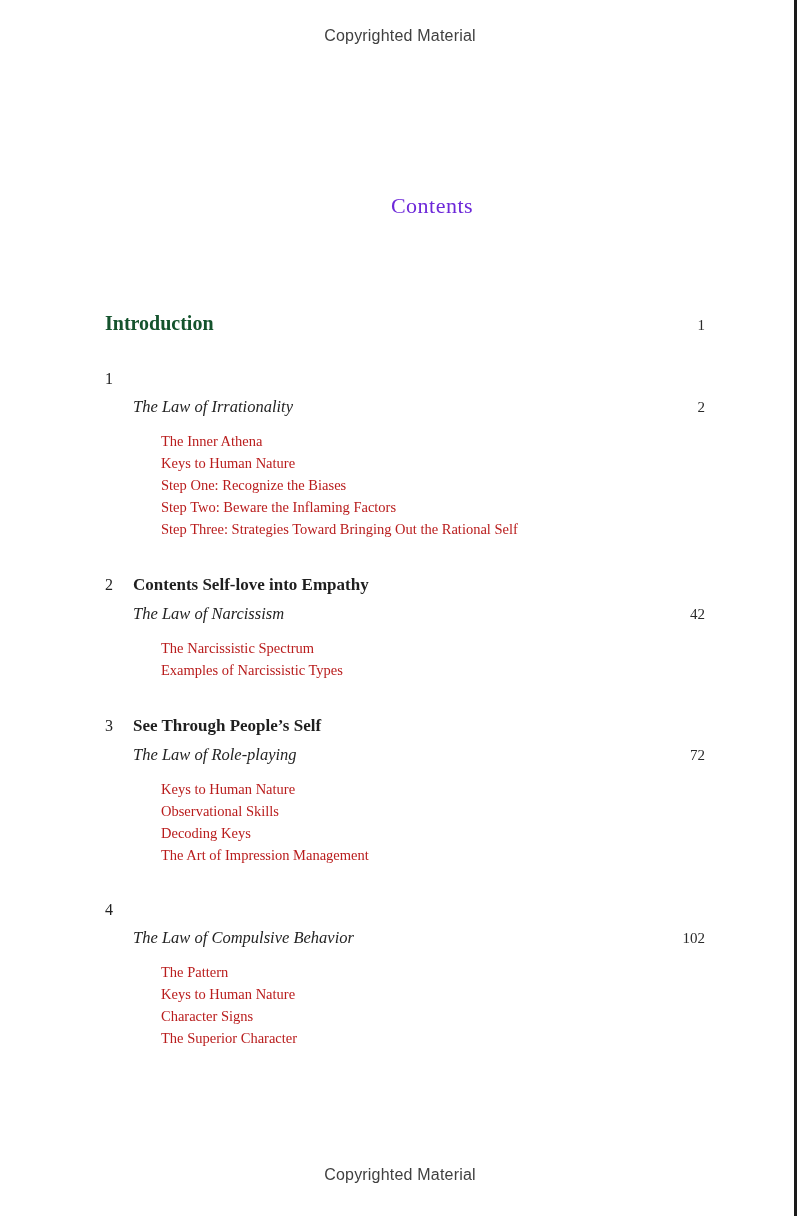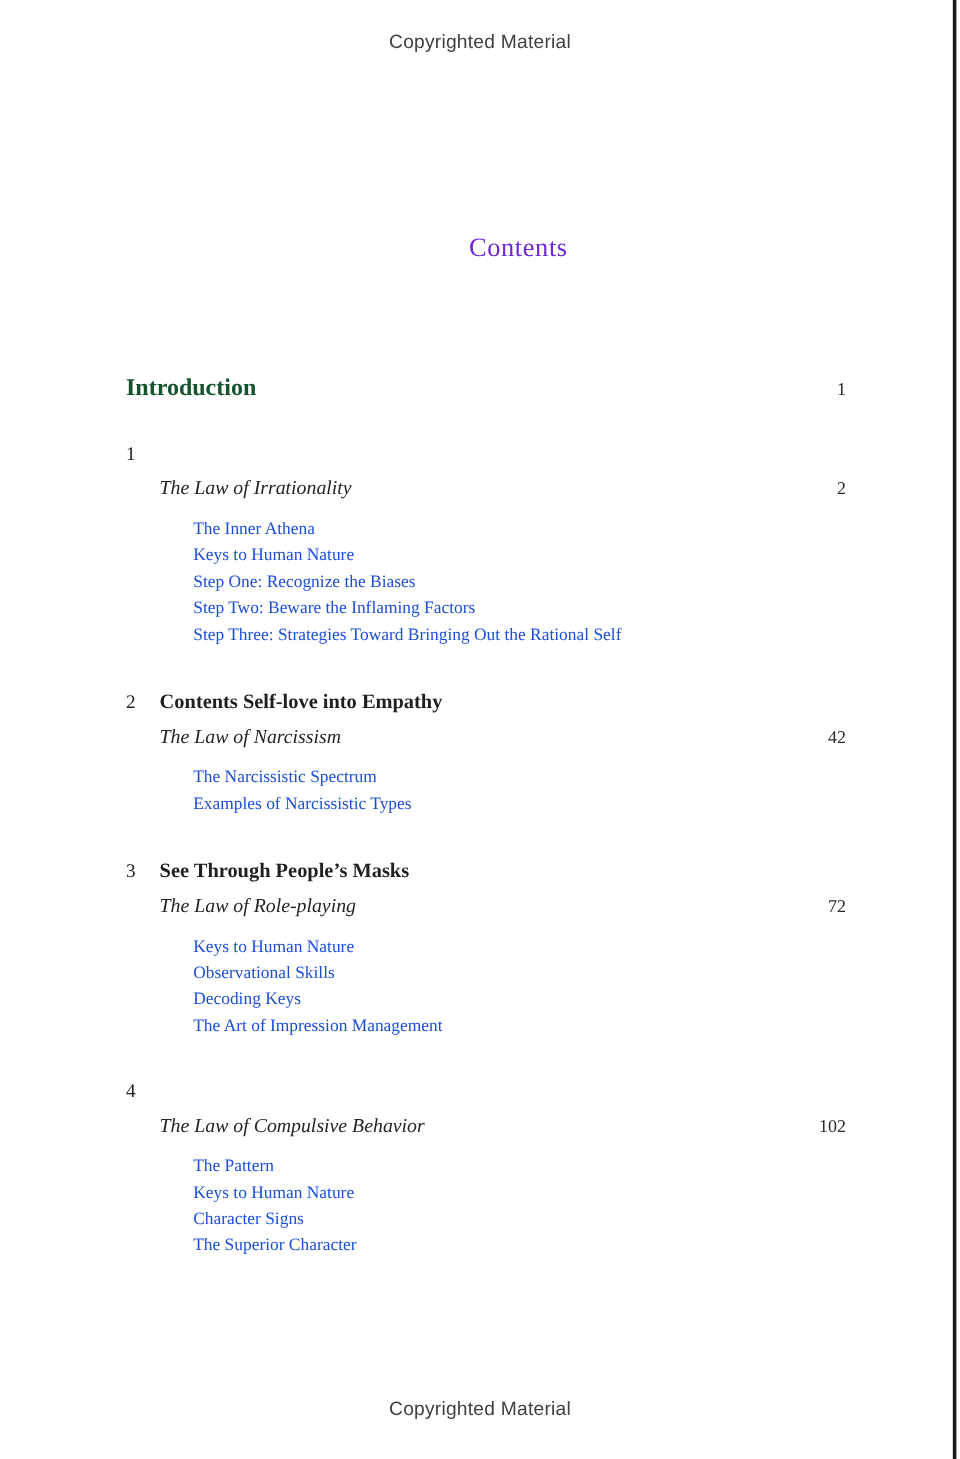--- a/index.html
+++ b/index.html
@@ -108,21 +108,21 @@
     font-size: 16.5px;
     color: #242424;
   }
   .chapter-sections {
     margin-left: 56px;
     margin-top: 11px;
   }
   .section-item {
     font-size: 14.5px;
     line-height: 22px;
-    color: #1d4ed8;
+    color: #b91c1c;
   }
 </style>
 </head>
 <body>
 
 <div class="page">
 
   <div class="copyright top">Copyrighted Material</div>
 
   <h1 class="book-title">Contents</h1>
@@ -163,21 +163,21 @@
     </div>
     <div class="chapter-sections">
             <div class="section-item">The Narcissistic Spectrum</div>
             <div class="section-item">Examples of Narcissistic Types</div>
           </div>
   </div>
 
   <div class="chapter">
     <div class="chapter-head">
       <span class="chapter-number">3</span>
-      <span class="chapter-title">See Through People’s Masks</span>
+      <span class="chapter-title">See Through People’s Self</span>
     </div>
     <div class="chapter-sub">
       <span class="chapter-subtitle">The Law of Role-playing</span>
       <span class="page-num">72</span>
     </div>
     <div class="chapter-sections">
             <div class="section-item">Keys to Human Nature</div>
             <div class="section-item">Observational Skills</div>
             <div class="section-item">Decoding Keys</div>
             <div class="section-item">The Art of Impression Management</div>

